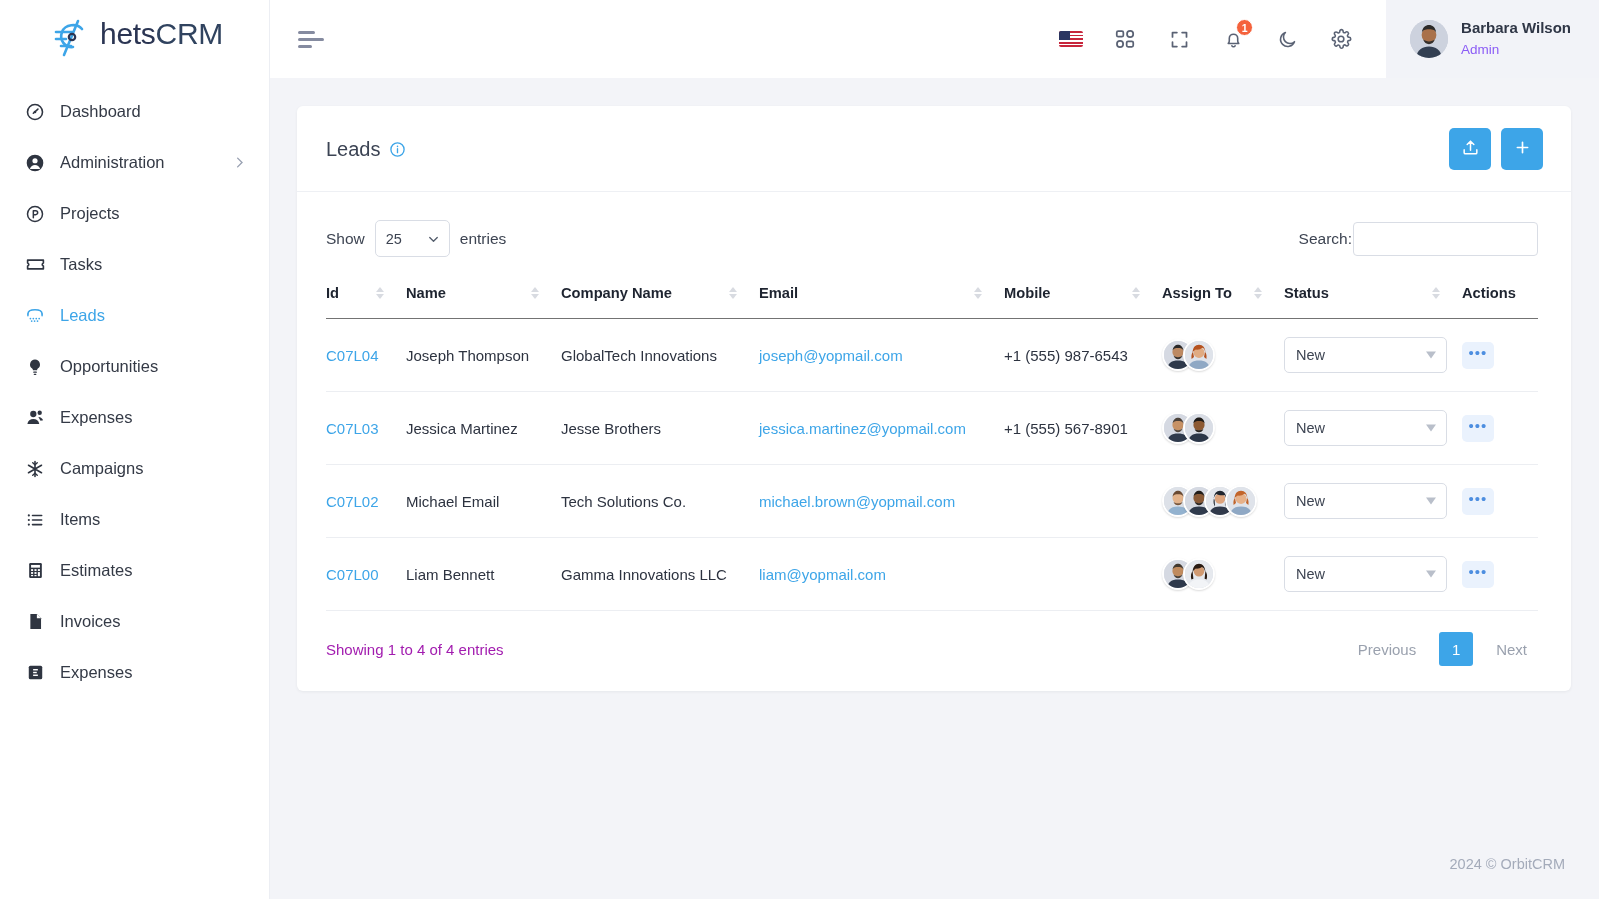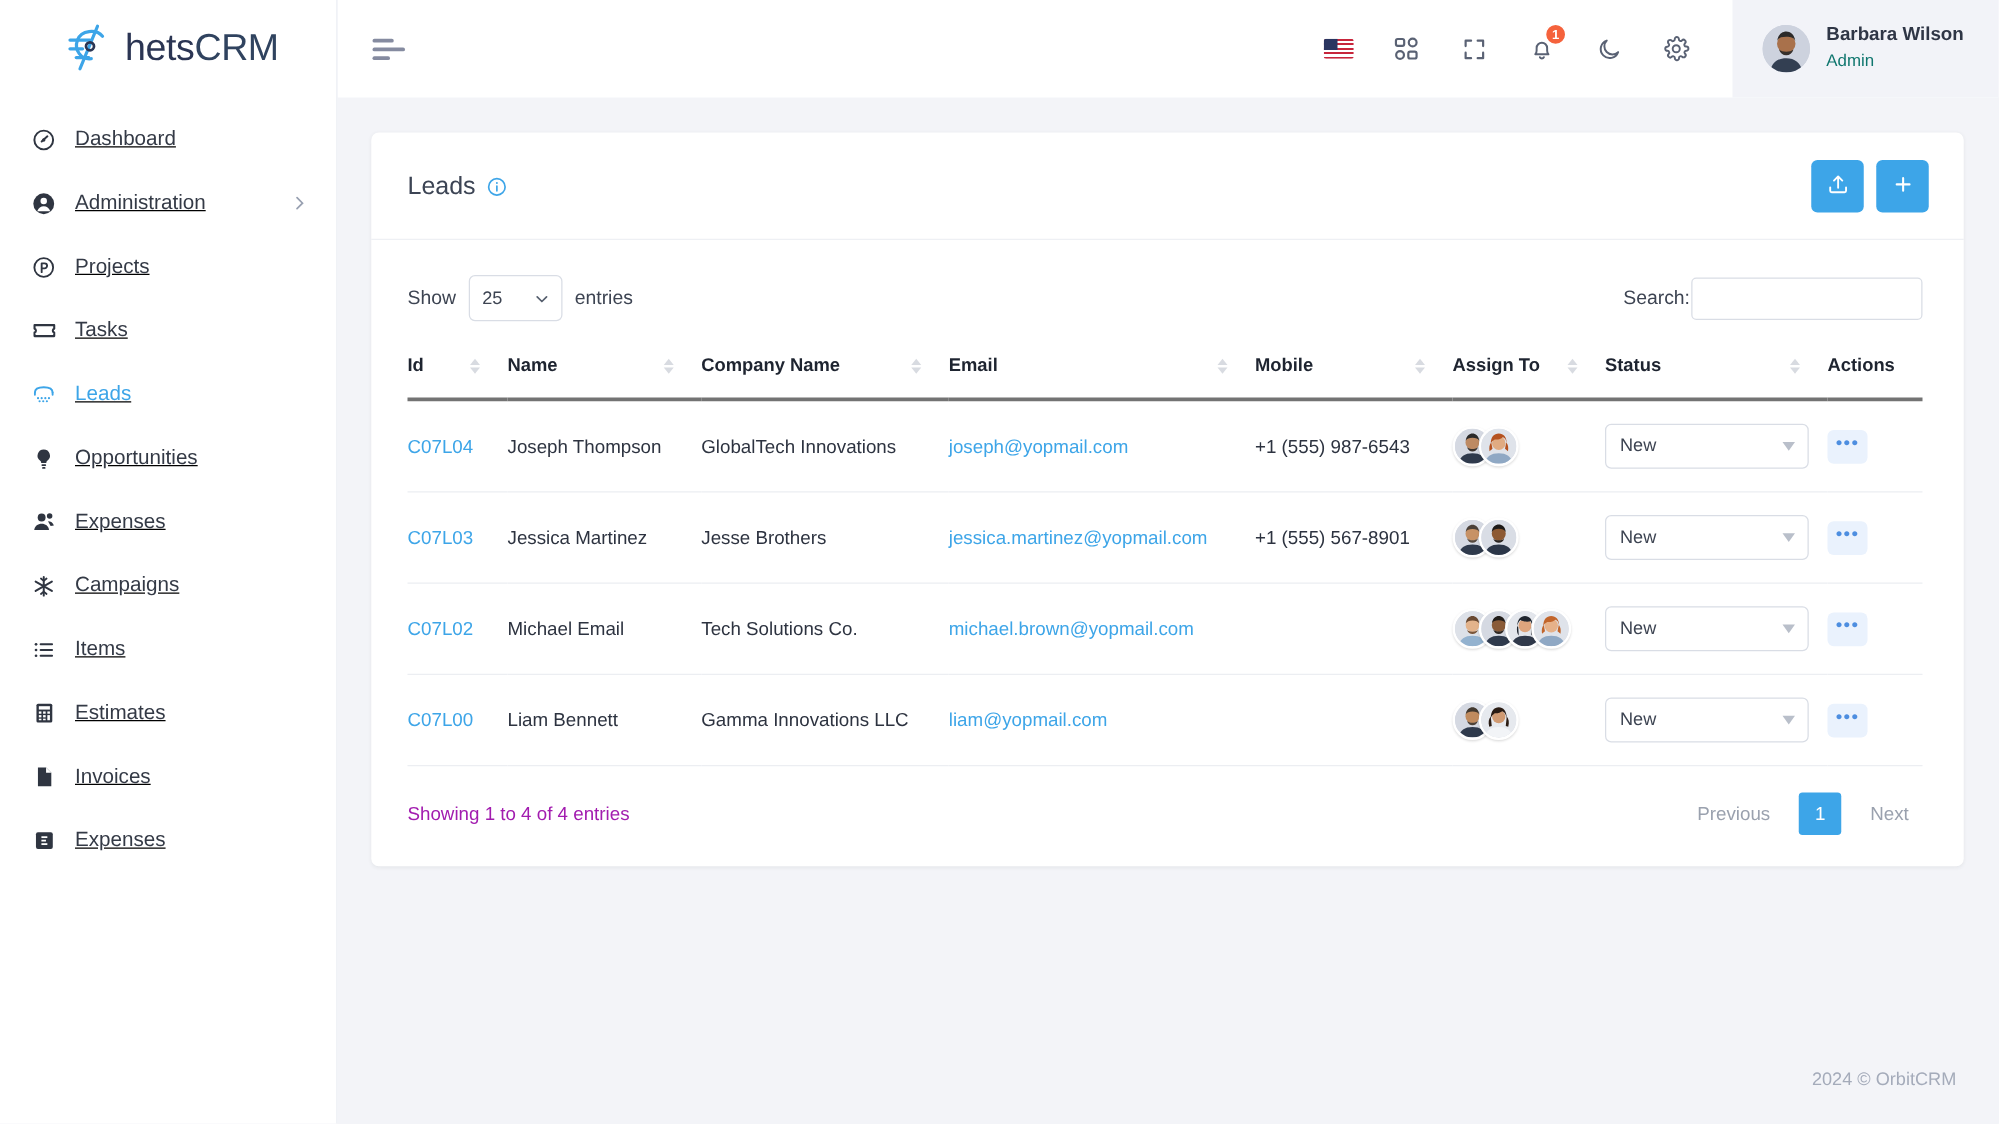--- a/index.html
+++ b/index.html
@@ -16,28 +16,28 @@
     width: 270px; min-width: 270px; height: 899px;
     background: #ffffff;
     border-right: 1px solid #eceef3;
     display: flex; flex-direction: column;
     position: relative; z-index: 5;
   }
   .brand {
     height: 78px; display: flex; align-items: center;
     justify-content: center; padding-left: 6px;
   }
-  .brand-logo { display: flex; align-items: center; gap: 12px; }
+  .brand-logo { display: flex; align-items: flex-start; gap: 12px; }
   .brand-mark { width: 40px; height: 44px; position: relative; margin-right: -4px; }
   .brand-text {
     font-size: 30px; color: #2b3553; letter-spacing: -0.3px;
     font-weight: 400;
   }
   .brand-text .crm { color: #30435f; }
-  .nav { flex: 1; padding-top: 8px; overflow: hidden; text-decoration: underline; }
+  .nav { flex: 1; padding-top: 8px; overflow: hidden; }
   .nav-item {
     display: flex; align-items: center;
     height: 51px; padding: 0 22px 0 24px;
     color: #343a46; font-size: 16.5px;
     cursor: pointer; position: relative;
   }
   .nav-item .ico {
     width: 22px; height: 22px; margin-right: 14px;
     display: inline-flex; align-items: center; justify-content: center;
     flex: 0 0 22px;
@@ -76,21 +76,21 @@
     display: flex; align-items: center; gap: 13px;
     background: #f2f3f8; height: 78px; padding: 0 28px 0 24px;
     min-width: 204px; cursor: pointer;
   }
   .avatar-lg {
     width: 38px; height: 38px; border-radius: 50%;
     background: #c9cedb; overflow: hidden; position: relative; flex: 0 0 38px;
   }
   .user-meta { line-height: 1.3; }
   .user-name { font-size: 15px; color: #2f3646; font-weight: 700; white-space: nowrap; }
-  .user-role { font-size: 13.5px; color: #0f766e; }
+  .user-role { font-size: 13.5px; color: #8b5cf6; }
 
   .content { flex: 1; padding: 28px 28px 0 27px; overflow: hidden; }
   .card {
     background: #fff; border-radius: 6px;
     box-shadow: 0 1px 3px rgba(56,65,74,.07);
     display: flex; flex-direction: column;
   }
   .card-head {
     display: flex; align-items: center;
     padding: 22px 28px 21px 29px;
@@ -124,21 +124,21 @@
   .search-label { font-size: 15.5px; color: #3d4452; }
   .search-input {
     width: 185px; height: 34px; border: 1px solid #d9dde5; border-radius: 4px;
     padding: 0 9px; font-size: 14px; color: #3d4452; outline: none;
     font-family: "Liberation Sans", sans-serif; background: #fff;
   }
 
   table { width: 100%; border-collapse: collapse; }
   thead th {
     text-align: left; font-size: 14.7px; color: #1e2430; font-weight: 700;
-    padding: 10px 0 17px 0; border-bottom: 3px solid #737373;
+    padding: 10px 0 17px 0; border-bottom: 1px solid #737373;
     position: relative; white-space: nowrap;
   }
   .th-inner { display: flex; align-items: center; justify-content: space-between; padding-right: 22px; }
   .sort-ico { display: inline-flex; flex-direction: column; gap: 2px; opacity: .85; }
   .sort-ico i { display: block; width: 0; height: 0; border-left: 4.5px solid transparent; border-right: 4.5px solid transparent; }
   .sort-ico i.up { border-bottom: 5px solid #d2d5dc; }
   .sort-ico i.dn { border-top: 5px solid #d2d5dc; }
   tbody td {
     font-size: 15px; color: #2d3340;
     padding: 18px 0; border-bottom: 1px solid #eceef2;

